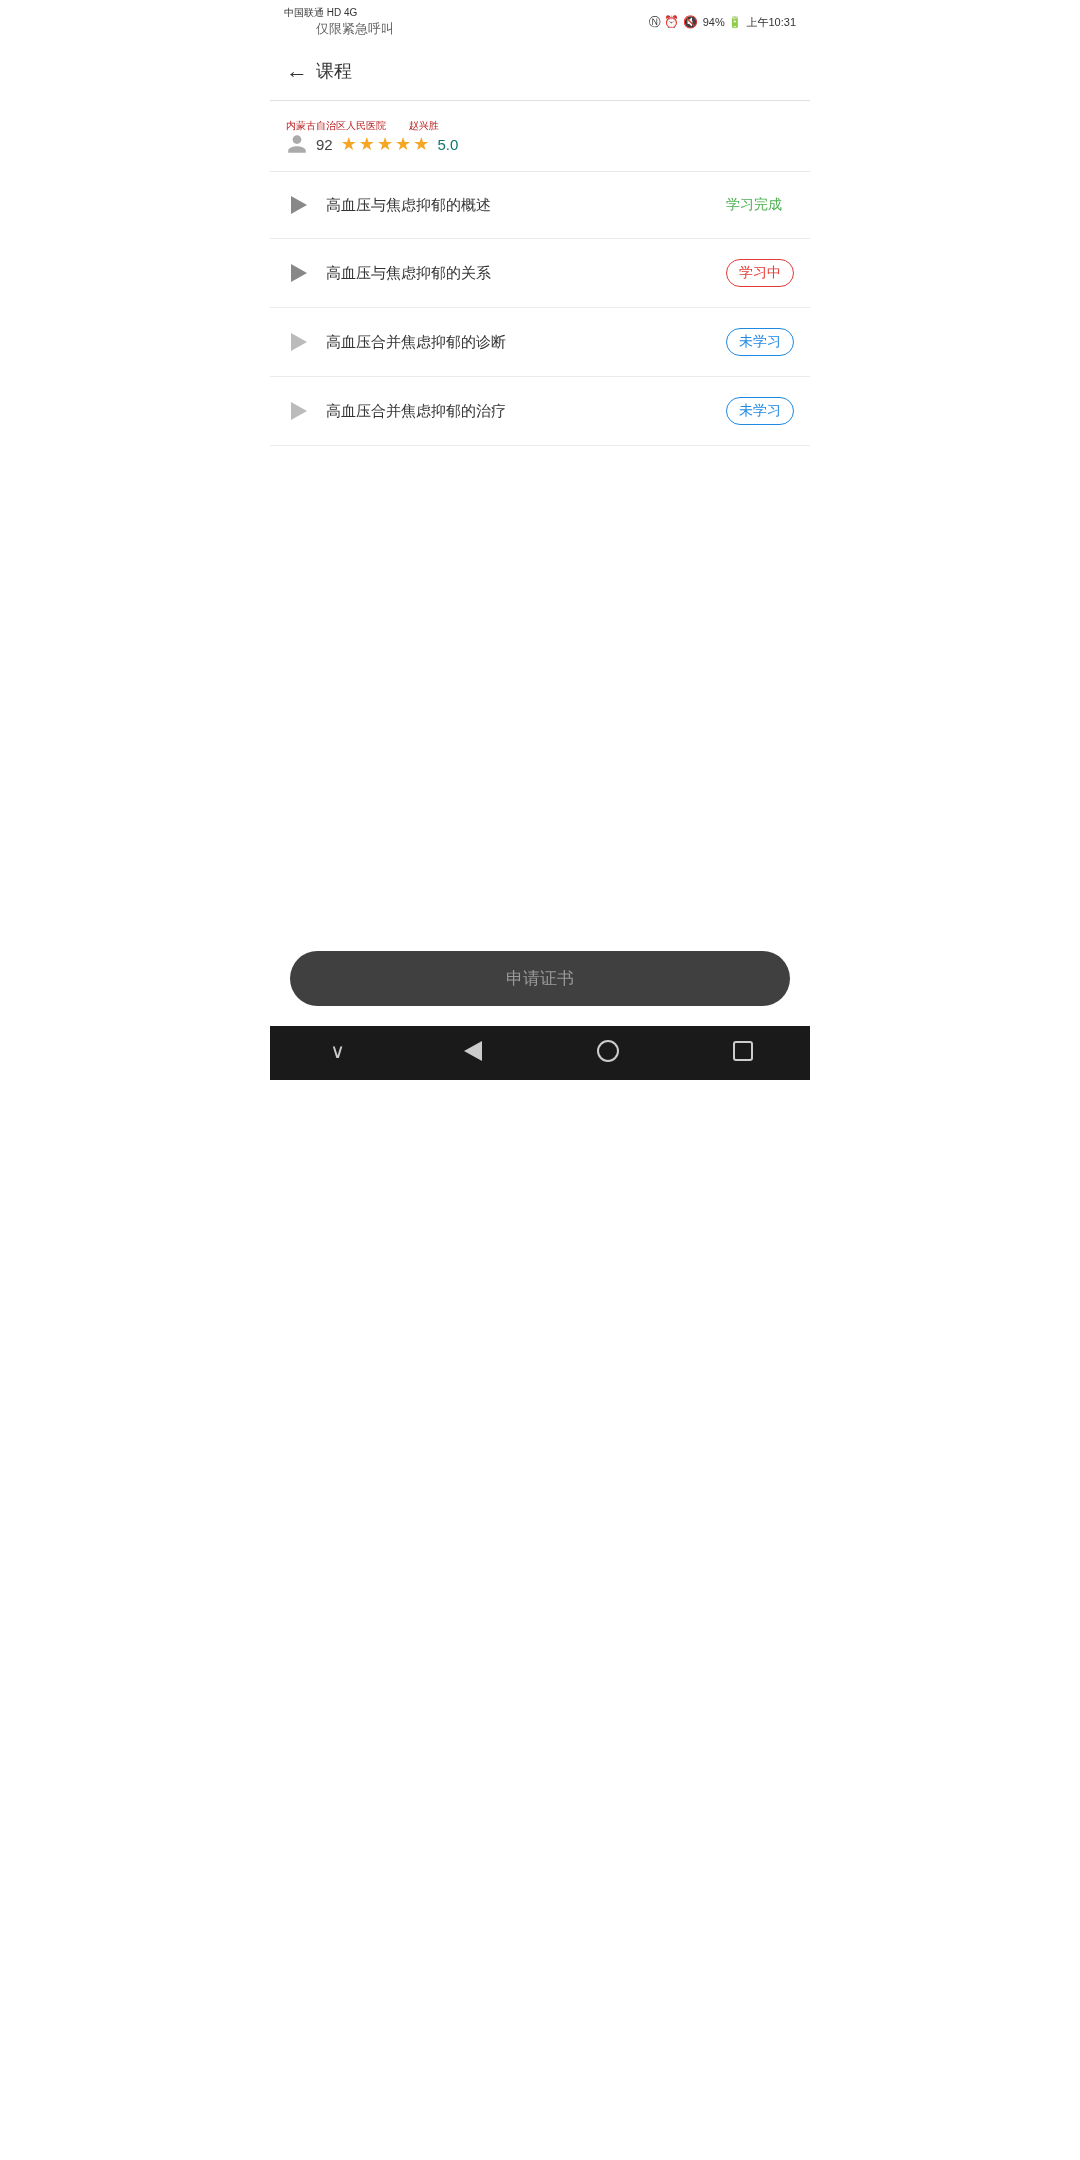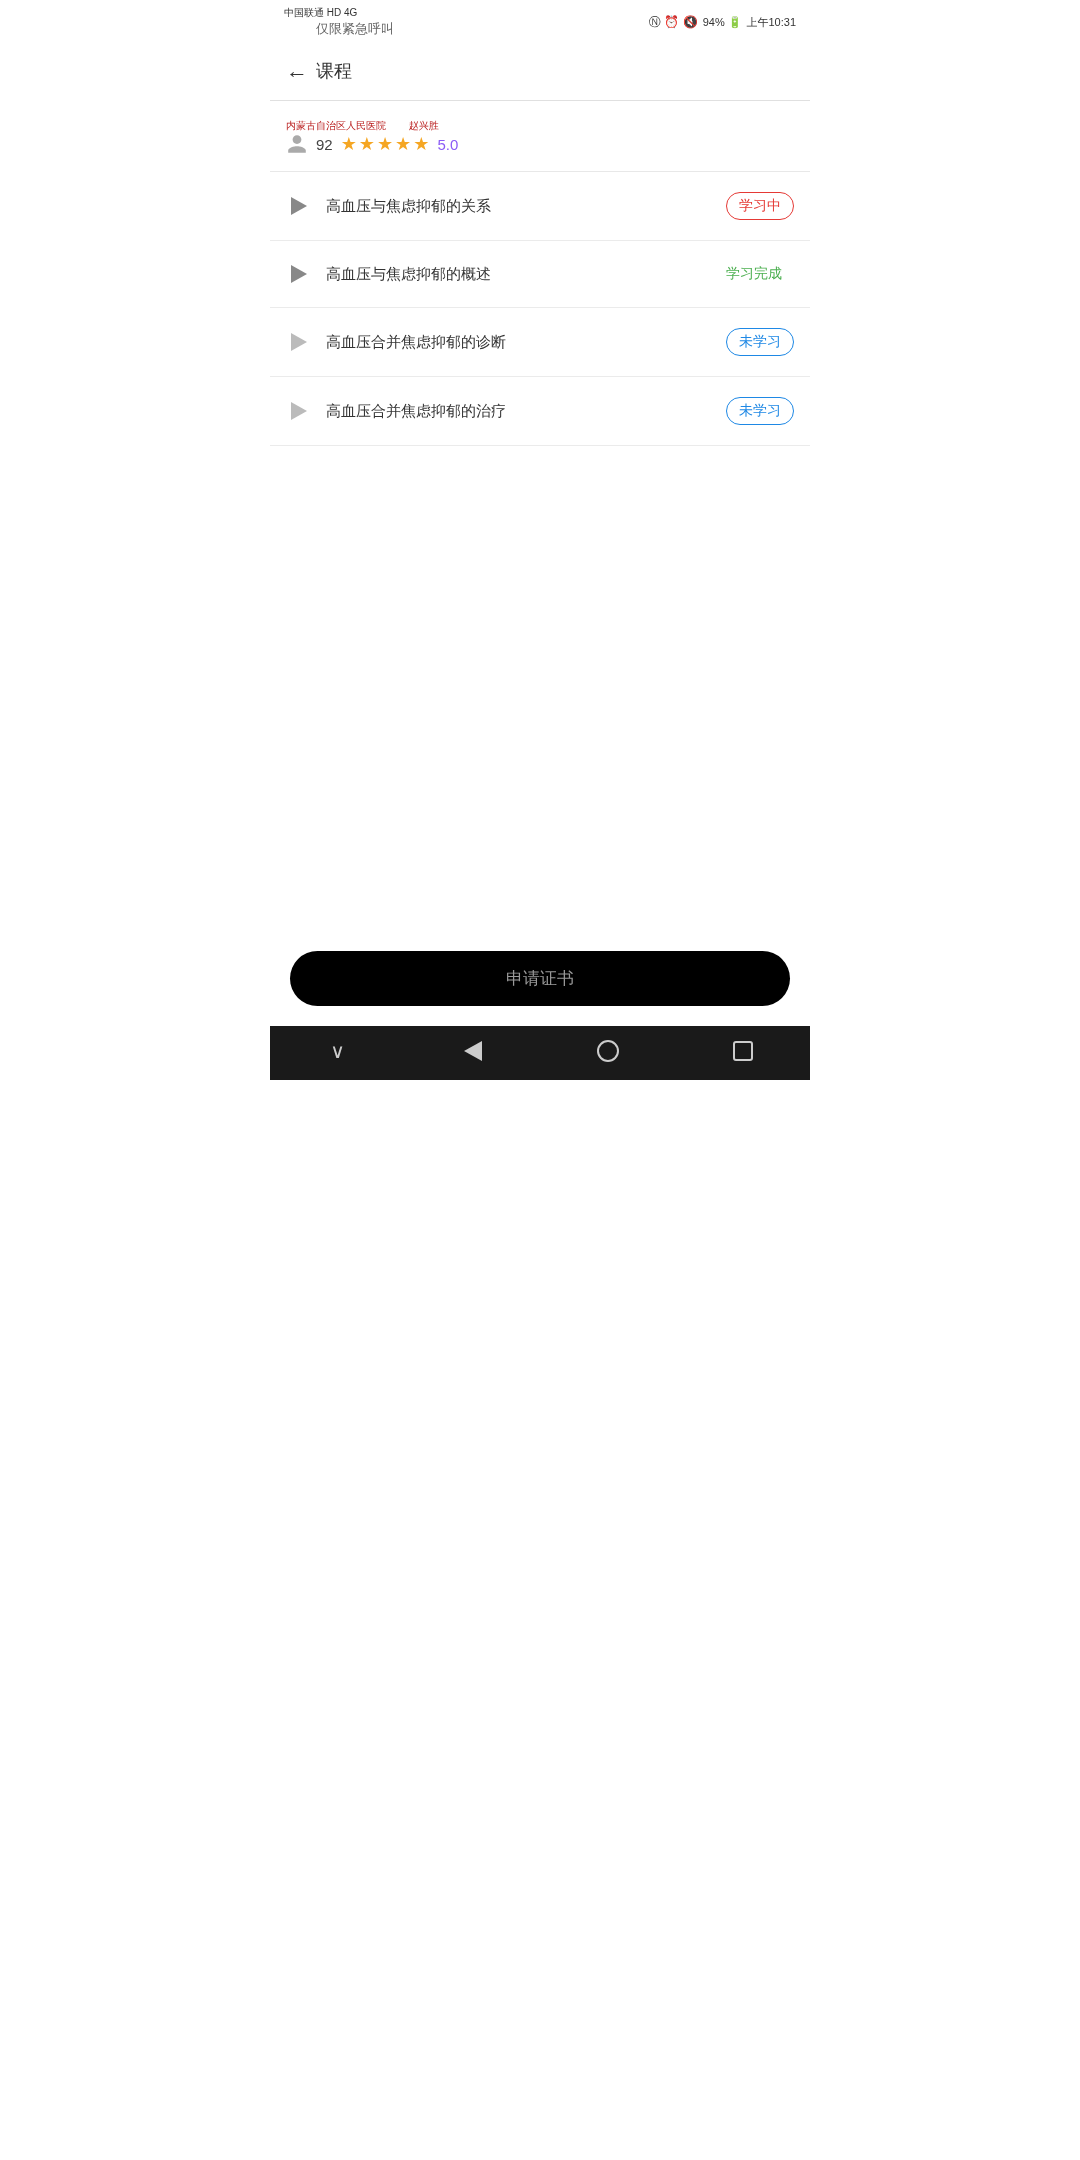--- a/index.html
+++ b/index.html
@@ -89,21 +89,21 @@
       width: 22px;
       height: 22px;
       fill: #aaa;
     }
     .student-count {
       font-size: 15px;
       color: #444;
     }
     .stars { display: flex; gap: 2px; }
     .star { color: #f5a623; font-size: 18px; }
-    .rating-num { font-size: 15px; color: #8b5cf6; }
+    .rating-num { font-size: 15px; color: #0f766e; }
 
     
     .lesson-list {
       flex: 1;
       padding: 0;
     }
     .lesson-item {
       display: flex;
       align-items: center;
       padding: 20px 16px;
@@ -159,21 +159,21 @@
 
     
     .bottom-spacer { flex: 1; }
 
     .apply-btn-wrap {
       padding: 16px 20px 20px;
     }
     .apply-btn {
       width: 100%;
       padding: 16px;
-      background: #000000;
+      background: #404040;
       color: #999;
       border: none;
       border-radius: 30px;
       font-size: 17px;
       text-align: center;
       cursor: pointer;
     }
 
     
     .nav-bar {
@@ -258,29 +258,29 @@
     <span class="rating-num">5.0</span>
   </div>
 </div>
 
 <div class="lesson-list">
 
 <div class="lesson-item">
       <div class="play-icon">
         <div class="play-triangle active"></div>
       </div>
-      <div class="lesson-title">高血压与焦虑抑郁的关系</div>
-      <div class="lesson-status status-learning">学习中</div>
+      <div class="lesson-title">高血压与焦虑抑郁的概述</div>
+      <div class="lesson-status status-completed">学习完成</div>
     </div>
     <div class="lesson-item">
       <div class="play-icon">
         <div class="play-triangle active"></div>
       </div>
-      <div class="lesson-title">高血压与焦虑抑郁的概述</div>
-      <div class="lesson-status status-completed">学习完成</div>
+      <div class="lesson-title">高血压与焦虑抑郁的关系</div>
+      <div class="lesson-status status-learning">学习中</div>
     </div>
     <div class="lesson-item">
       <div class="play-icon">
         <div class="play-triangle"></div>
       </div>
       <div class="lesson-title">高血压合并焦虑抑郁的诊断</div>
       <div class="lesson-status status-unlearned">未学习</div>
     </div>
     <div class="lesson-item">
       <div class="play-icon">

